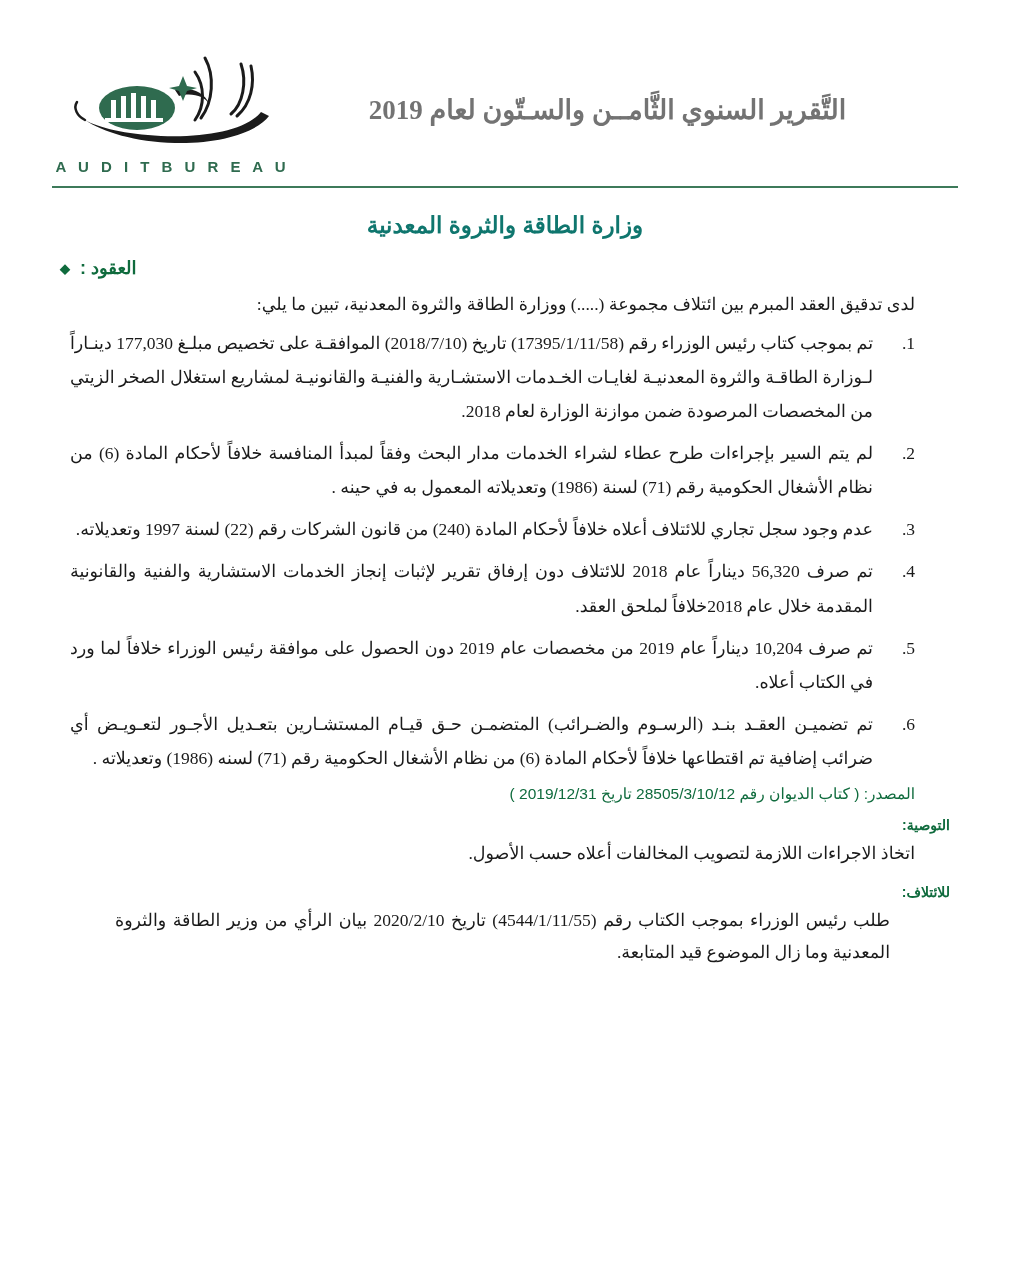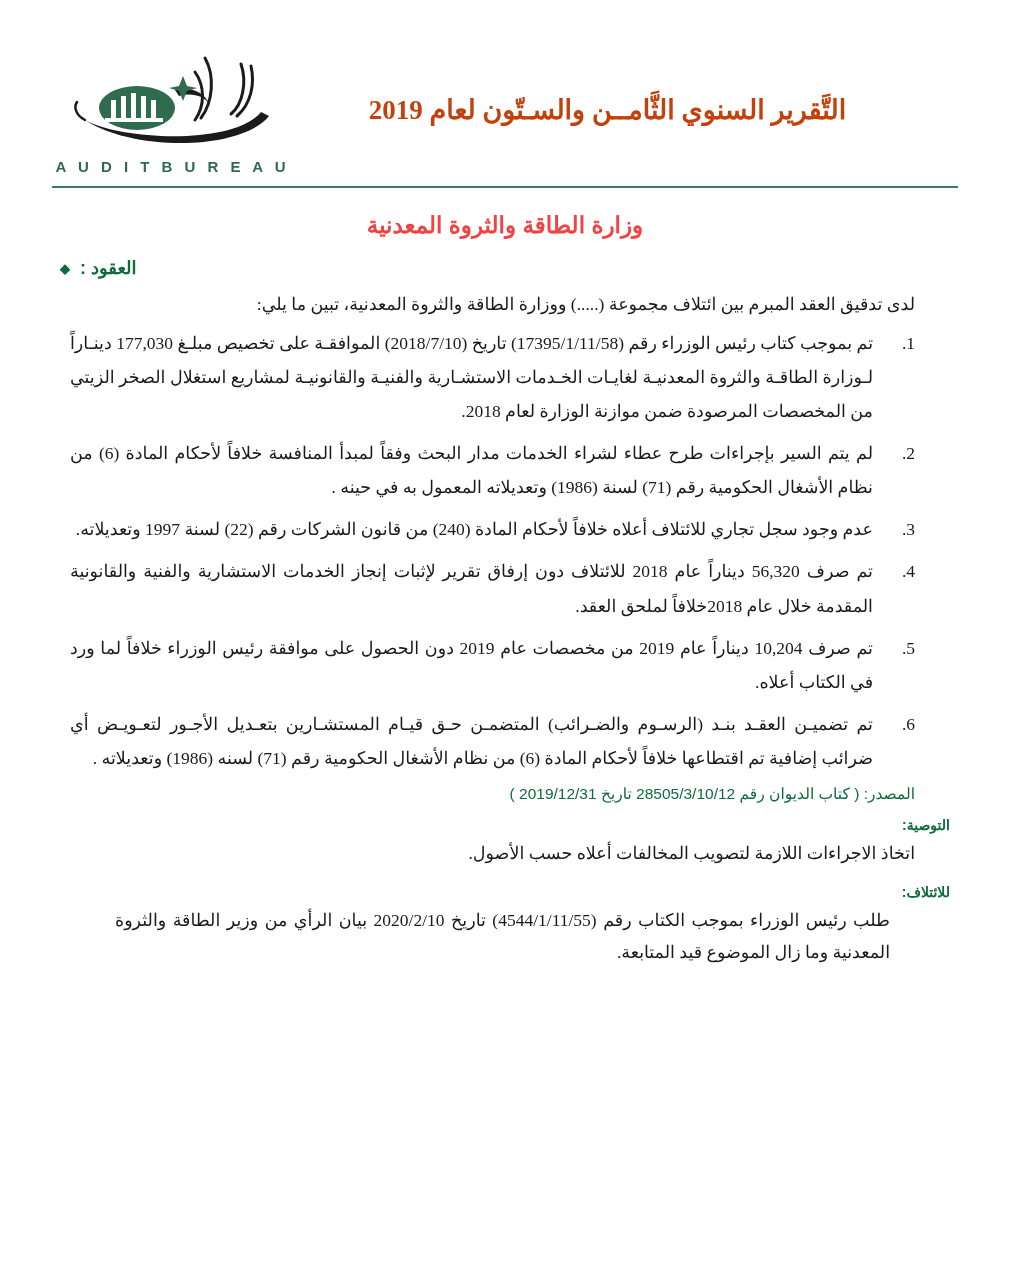--- a/index.html
+++ b/index.html
@@ -32,21 +32,21 @@
     padding: 40px 55px 0 55px;
     box-sizing: border-box;
     height: 180px;
   }
   .header-title {
     flex: 1;
     text-align: center;
     font-family: "Liberation Serif", serif;
     font-size: 27px;
     font-weight: bold;
-    color: #c2410c;
+    color: #737373;
     letter-spacing: 0px;
     padding-right: 30px;
     direction: rtl;
     white-space: nowrap;
   }
   .logo-block {
     width: 235px;
     min-width: 235px;
     text-align: center;
     position: relative;
@@ -72,21 +72,21 @@
   }
 
   
   .content {
     padding: 16px 60px 0 60px;
     box-sizing: border-box;
     direction: rtl;
   }
   .doc-title {
     text-align: center;
-    color: #ef4444;
+    color: #0f766e;
     font-weight: bold;
     font-size: 23px;
     font-family: "Liberation Sans", sans-serif;
     margin: 8px 0 18px 0;
   }
   .section-head {
     color: #0f6b3d;
     font-weight: bold;
     font-size: 18px;
     font-family: "Liberation Sans", sans-serif;

